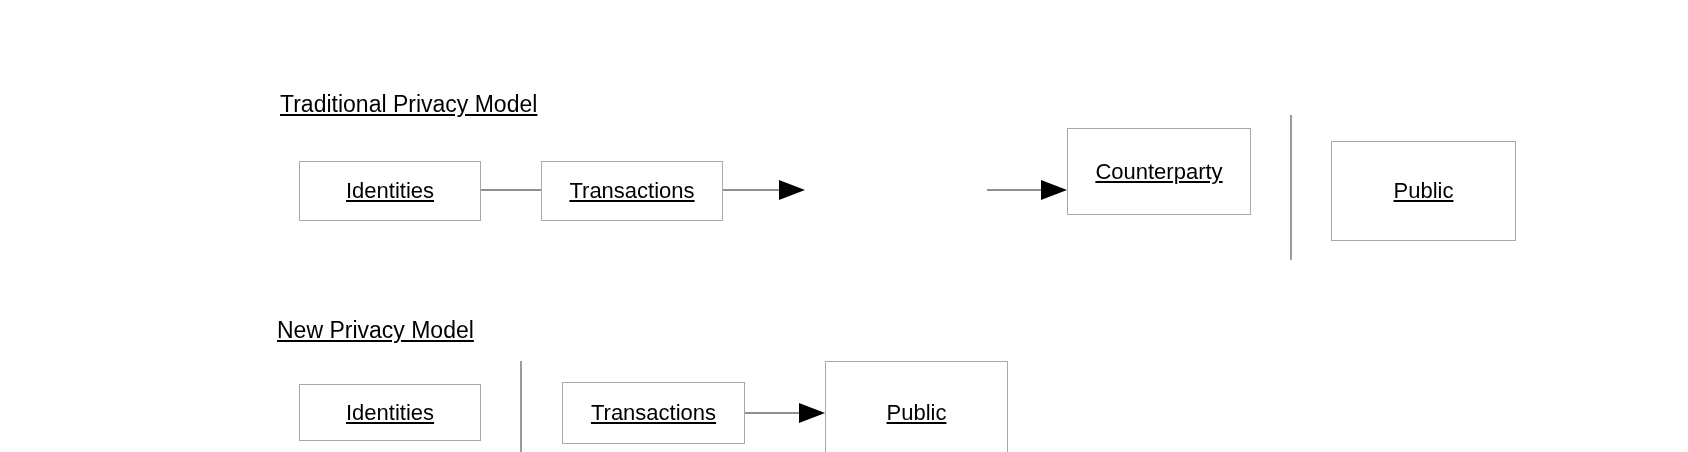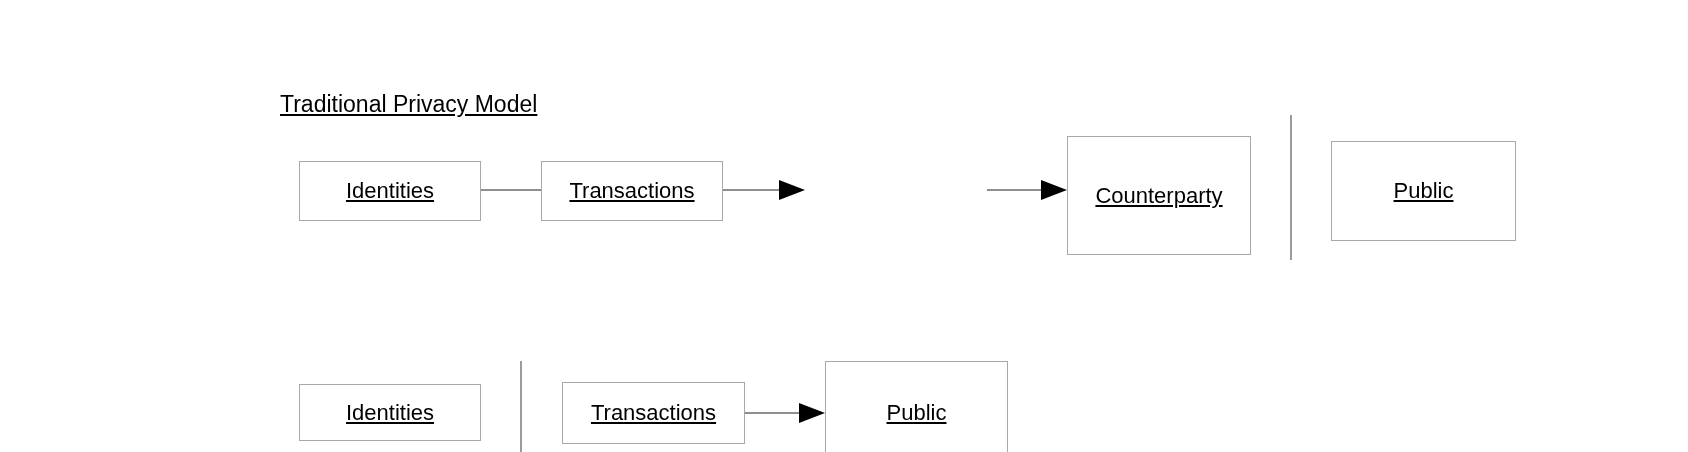--- a/index.html
+++ b/index.html
@@ -65,26 +65,27 @@
 
   <div class="node" style="left:493px; top:113px; width:182px; height:60px">Transactions</div>
 
   <div class="hline" style="left:675px; top:141px; width:58px"></div>
   <div class="arrowhead" style="left:731px; top:132px"></div>
 
 
   <div class="hline" style="left:939px; top:141px; width:56px"></div>
   <div class="arrowhead" style="left:993px; top:132px"></div>
 
-  <div class="node" style="left:1019px; top:88px; width:184px; height:119px">Counterparty</div>
+  <div class="node" style="left:1019px; top:80px; width:184px; height:87px">Counterparty</div>
 
   <div class="vline" style="left:1242px; top:67px; height:145px"></div>
 
   <div class="node" style="left:1283px; top:93px; width:185px; height:100px">Public</div>
 
+  <div class="section-title" style="left:229px; top:268px">New Privacy Model</div>
 
   <div class="node" style="left:251px; top:336px; width:182px; height:57px">Identities</div>
 
   <div class="vline" style="left:472px; top:313px; height:100px"></div>
 
   <div class="node" style="left:514px; top:334px; width:183px; height:62px">Transactions</div>
 
   <div class="hline" style="left:697px; top:364px; width:56px"></div>
   <div class="arrowhead" style="left:751px; top:355px"></div>
 

